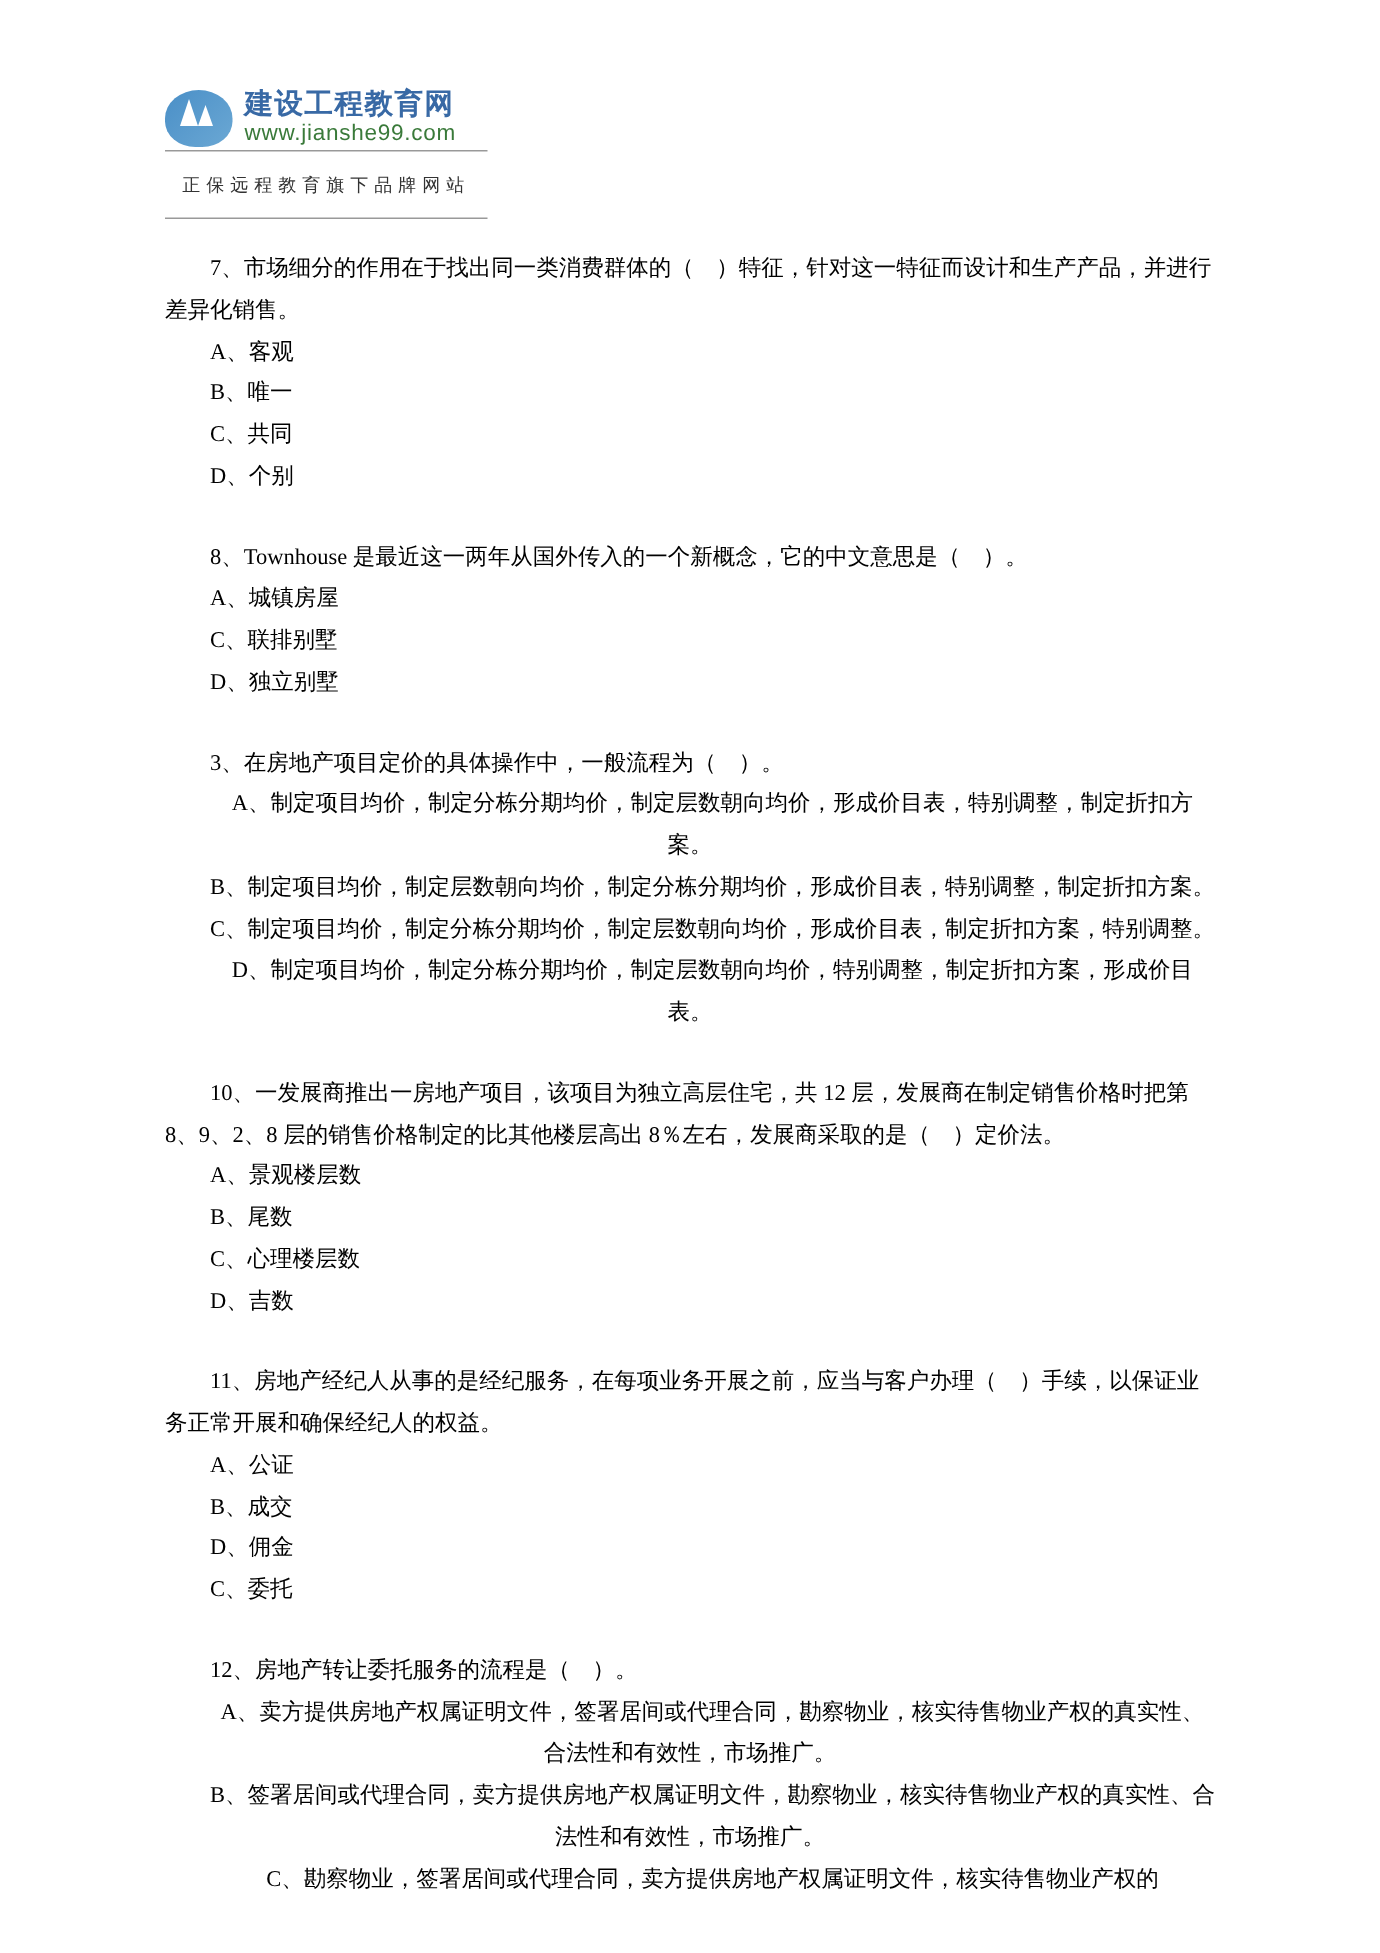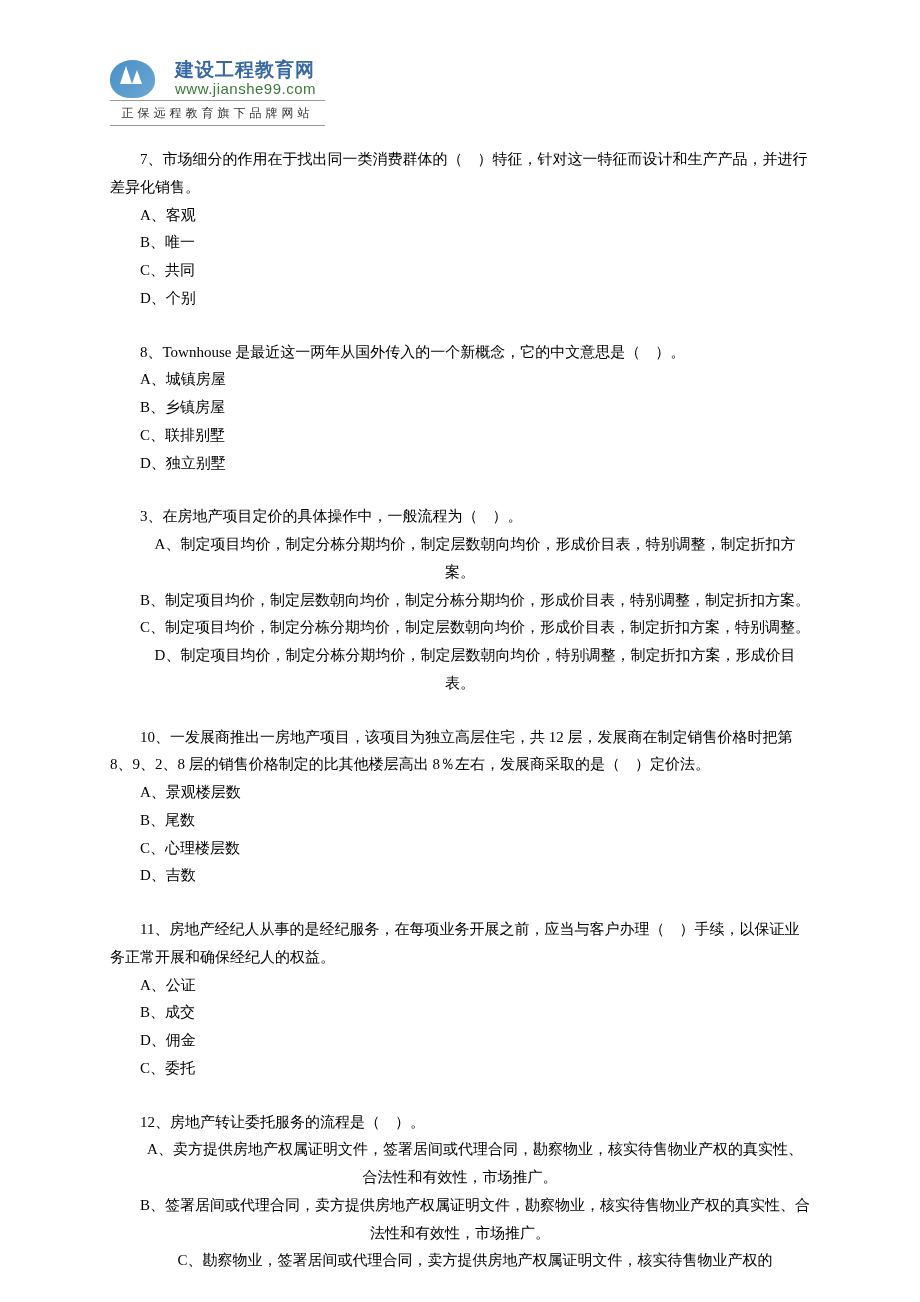--- a/index.html
+++ b/index.html
@@ -15,21 +15,21 @@
       background: #fff;
       width: 920px;
       padding: 60px 110px 60px 110px;
     }
     .header-logo {
       margin-bottom: 5px;
     }
     .logo-box {
       display: flex;
       align-items: center;
-      gap: 20px;
+      gap: 8px;
       margin-bottom: 2px;
     }
     .logo-icon {
       width: 45px;
       height: 38px;
       background: linear-gradient(135deg, #4a8fc7 0%, #6ba8d4 100%);
       border-radius: 50% 50% 45% 45%;
       position: relative;
     }
     .logo-icon::before {
@@ -70,21 +70,21 @@
       color: #3a7a3a;
       letter-spacing: 0.5px;
     }
     .logo-subtitle {
       font-family: "SimSun", serif;
       font-size: 12px;
       color: #333;
       letter-spacing: 4px;
       border-top: 1px solid #999;
       border-bottom: 1px solid #999;
-      padding: 1px 0;
+      padding: 11px 0;
       width: 215px;
       text-align: center;
     }
     .content {
       margin-top: 20px;
     }
     .question-block {
       margin-bottom: 26px;
     }
     .q-text {
@@ -118,21 +118,20 @@
     <p class="q-text">7、市场细分的作用在于找出同一类消费群体的（　）特征，针对这一特征而设计和生产产品，并进行差异化销售。</p>
     <p class="option">A、客观</p>
     <p class="option">B、唯一</p>
     <p class="option">C、共同</p>
     <p class="option">D、个别</p>
   </div>
 
   <div class="question-block">
     <p class="q-text">8、Townhouse 是最近这一两年从国外传入的一个新概念，它的中文意思是（　）。</p>
     <p class="option">A、城镇房屋</p>
-    <p class="option">B、乡镇房屋</p>
     <p class="option">C、联排别墅</p>
     <p class="option">D、独立别墅</p>
   </div>
 
   <div class="question-block">
     <p class="q-text">3、在房地产项目定价的具体操作中，一般流程为（　）。</p>
     <p class="option-long">A、制定项目均价，制定分栋分期均价，制定层数朝向均价，形成价目表，特别调整，制定折扣方案。</p>
     <p class="option-long">B、制定项目均价，制定层数朝向均价，制定分栋分期均价，形成价目表，特别调整，制定折扣方案。</p>
     <p class="option-long">C、制定项目均价，制定分栋分期均价，制定层数朝向均价，形成价目表，制定折扣方案，特别调整。</p>
     <p class="option-long">D、制定项目均价，制定分栋分期均价，制定层数朝向均价，特别调整，制定折扣方案，形成价目表。</p>

